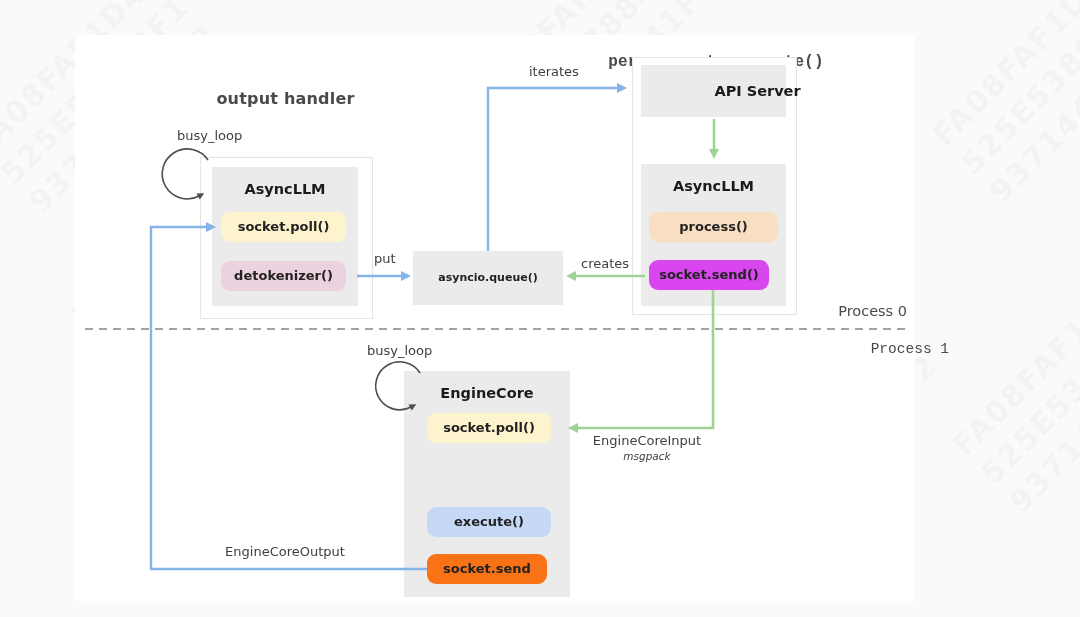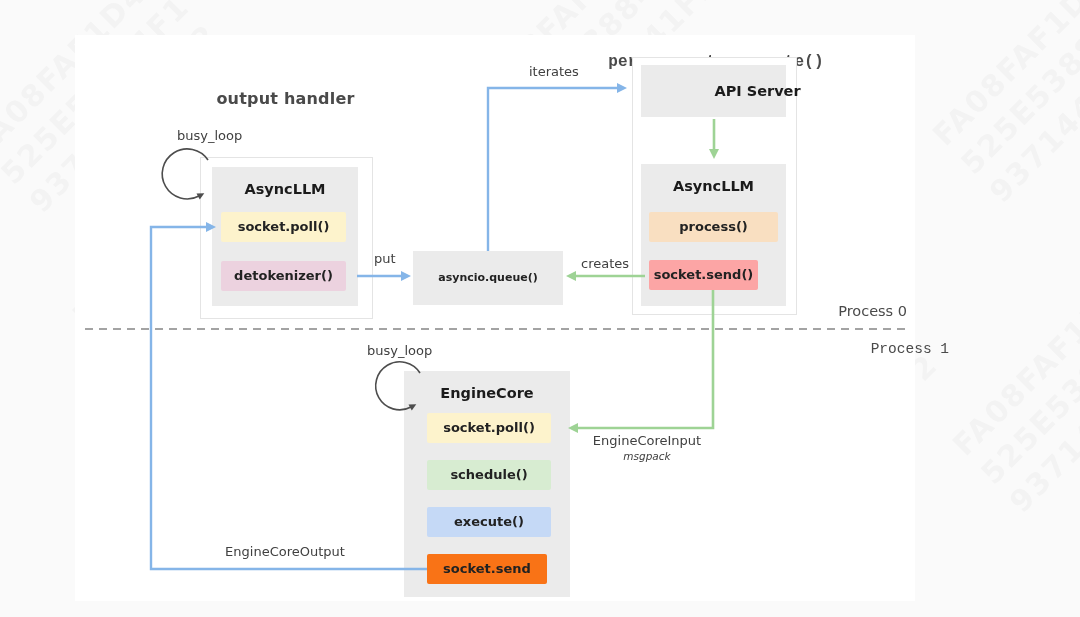--- a/index.html
+++ b/index.html
@@ -4,21 +4,21 @@
 <style>
   html,body{margin:0;padding:0;background:#fafafa;}
   .page{position:relative;width:1080px;height:617px;overflow:hidden;
         font-family:"DejaVu Sans","Liberation Sans",sans-serif;background:#fafafa;}
   .canvas{position:absolute;left:75px;top:35px;width:840px;height:566px;background:#ffffff;}
   .abs{position:absolute;}
   .section-title{font-size:16px;font-weight:bold;color:#4a4a4a;text-align:center;letter-spacing:.2px;}
   .outer-box{background:#ffffff;border:1px solid #e4e4e4;}
   .gray-box{background:#ebebeb;}
   .box-title{font-size:14.5px;font-weight:bold;color:#1b1b1b;text-align:center;}
-  .method-box{font-size:13px;font-weight:600;color:#222;text-align:center;line-height:30px;height:30px;border-radius:2px;}
+  .method-box{font-size:13px;font-weight:600;color:#222;text-align:center;line-height:30px;height:30px;border-radius:9px;}
   .lbl{font-size:13px;color:#404040;}
   .proc-lbl{font-size:14.5px;color:#4a4a4a;}
   .queue-box{background:#ebebeb;font-size:11px;font-weight:600;color:#222;text-align:center;line-height:54px;}
   .wm{position:absolute;transform:rotate(-45deg);color:rgba(120,120,120,0.05);
       font-size:30px;font-weight:bold;letter-spacing:2px;line-height:40px;white-space:nowrap;pointer-events:none;}
   svg.layer{position:absolute;left:0;top:0;}
 </style>
 </head>
 <body>
 
@@ -79,31 +79,30 @@
 
   <div class="abs section-title" style="left:598px;top:53px;width:236px;font-family:Liberation Mono, monospace;">per request generate()</div>
 
   <div class="abs outer-box" style="left:632px;top:57px;width:163px;height:256px;"></div>
   <div class="abs gray-box" style="left:641px;top:65px;width:145px;height:52px;"></div>
   <div class="abs box-title" style="left:641px;top:83px;width:145px;padding-left:44px;">API Server</div>
 
   <div class="abs gray-box" style="left:641px;top:164px;width:145px;height:142px;"></div>
   <div class="abs box-title" style="left:641px;top:178px;width:145px;">AsyncLLM</div>
   <div class="abs method-box" style="left:649px;top:212px;width:129px;background:#f9dfc1;">process()</div>
-  <div class="abs method-box" style="left:649px;top:260px;width:109px;background:#fca5a5;">socket.send()</div>
+  <div class="abs method-box" style="left:649px;top:260px;width:120px;background:#d946ef;">socket.send()</div>
 
   <div class="abs proc-lbl" style="left:805px;top:303px;width:102px;text-align:right;">Process 0</div>
   <div class="abs proc-lbl" style="left:847px;top:341px;width:102px;text-align:right;font-family:Liberation Mono, monospace;">Process 1</div>
 
   <div class="abs lbl" style="left:367px;top:343px;">busy_loop</div>
 
   <div class="abs gray-box" style="left:404px;top:371px;width:166px;height:226px;"></div>
   <div class="abs box-title" style="left:404px;top:385px;width:166px;">EngineCore</div>
   <div class="abs method-box" style="left:427px;top:413px;width:124px;background:#fdf3cc;">socket.poll()</div>
-  <div class="abs method-box" style="left:427px;top:460px;width:124px;background:#d7ecd1;">schedule()</div>
   <div class="abs method-box" style="left:427px;top:507px;width:124px;background:#c5d9f6;">execute()</div>
   <div class="abs method-box" style="left:427px;top:554px;width:120px;background:#f97316;">socket.send</div>
 
   <div class="abs lbl" style="left:575px;top:433px;width:144px;text-align:center;">EngineCoreInput</div>
   <div class="abs lbl" style="left:575px;top:450px;width:144px;text-align:center;font-size:10.5px;font-style:italic;">msgpack</div>
 
   <div class="abs lbl" style="left:210px;top:544px;width:150px;text-align:center;">EngineCoreOutput</div>
 
   <svg class="layer" width="1080" height="617" viewBox="0 0 1080 617">
     <defs>

